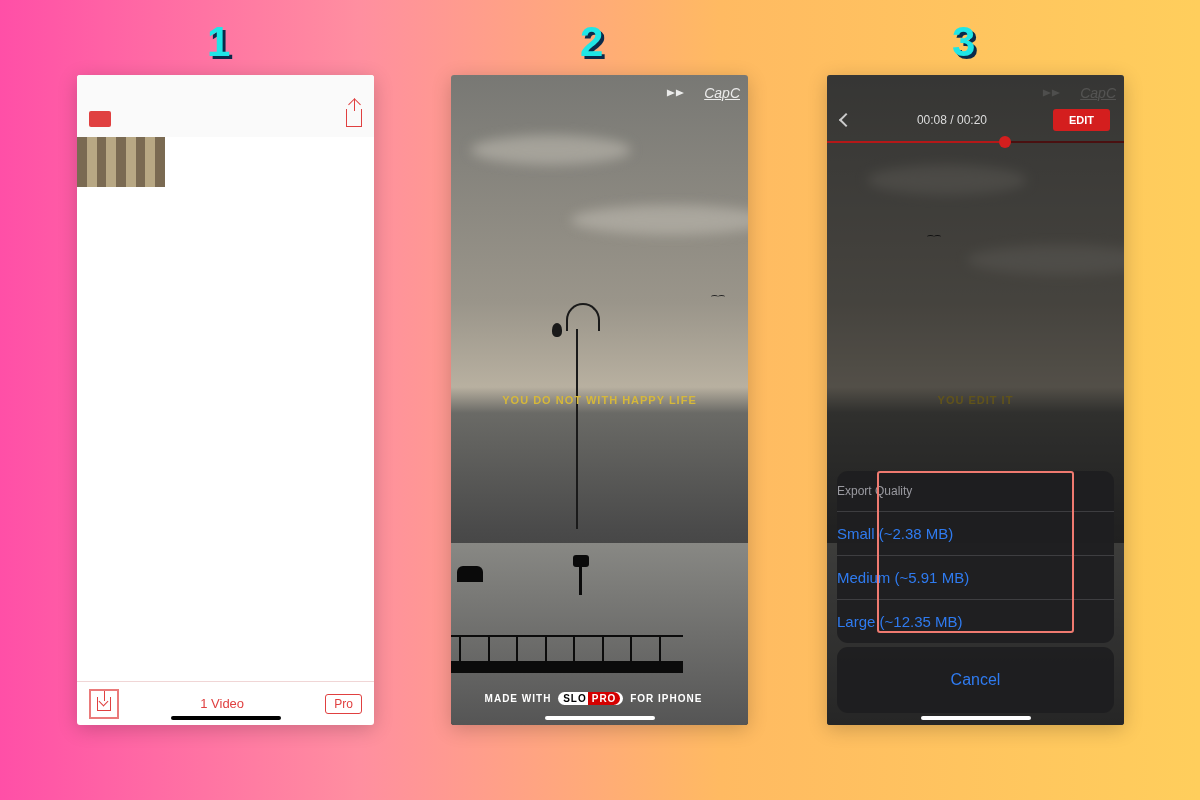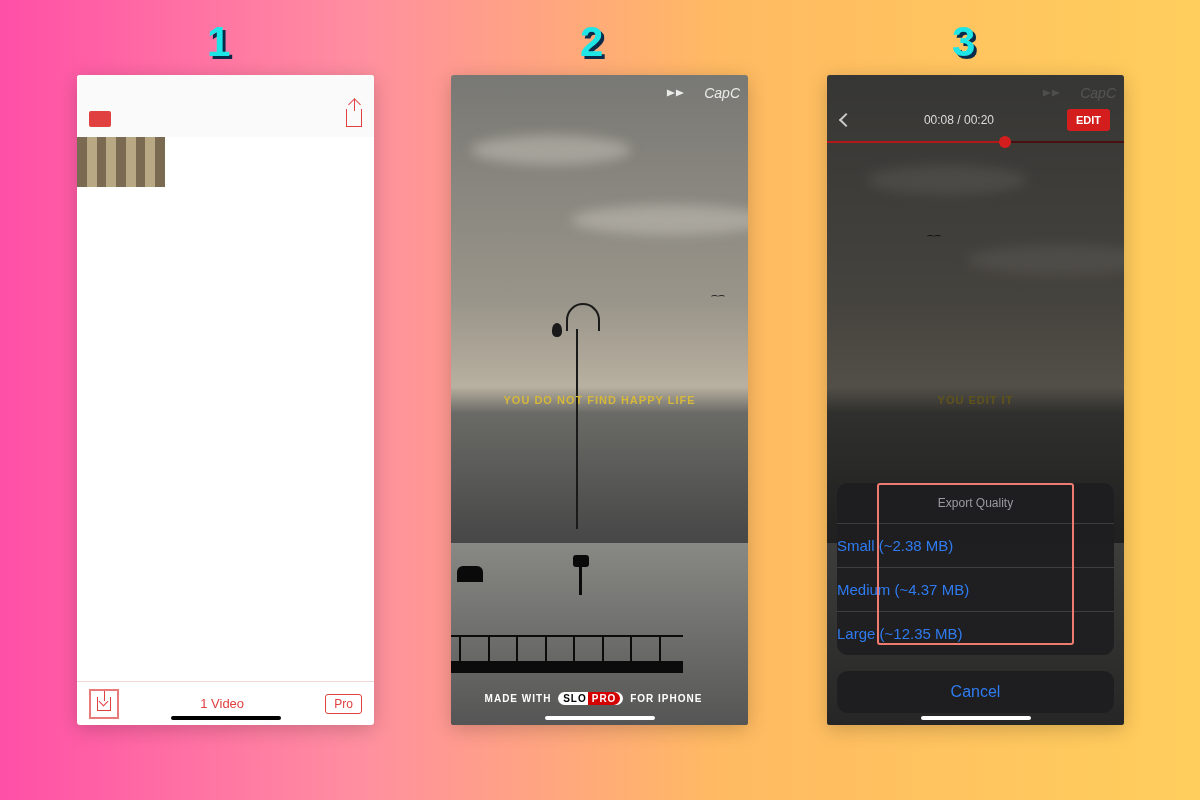--- a/index.html
+++ b/index.html
@@ -54,38 +54,38 @@
 .pier .rail2{ position:absolute; bottom:36px; left:0; right:0; height:2px; background:#0b0b0b; }
 .pier .post{ position:absolute; bottom:10px; width:2px; height:28px; background:#0b0b0b; }
 .scope { position:absolute; left:40%; bottom:20%; width:22px; height:40px; }
 .scope::before{ content:''; position:absolute; top:0; left:3px; width:16px; height:12px; background:#0a0a0a; border-radius:3px; }
 .scope::after{ content:''; position:absolute; top:12px; left:9px; width:3px; height:28px; background:#0a0a0a; }
 .bench{ position:absolute; left:2%; bottom:22%; width:26px; height:16px; background:#0a0a0a; border-radius:6px 6px 0 0; }
 .caption{ position:absolute; left:0; right:0; text-align:center; font-size:11px; font-weight:800; letter-spacing:1px; color:#d6b83a; }
 .madewith{ position:absolute; bottom:20px; left:0; right:12px; text-align:center; font-size:10px; color:#fff; font-weight:700; letter-spacing:1px; }
 .madewith .pill{ display:inline-block; background:#fff; color:#000; border-radius:9px; padding:1px 3px 1px 5px; margin:0 3px; }
 .madewith .pill b{ background:#d40000; color:#fff; padding:1px 4px; border-radius:0 7px 7px 0; margin-left:1px; }
-.watermark{ position:absolute; top:10px; right:8px; color:rgba(255,255,255,.85); font-size:14px; font-style:italic; display:flex; align-items:center; gap:20px;}
+.watermark{ position:absolute; top:10px; right:8px; color:rgba(255,255,255,.85); font-size:14px; font-style:italic; display:flex; align-items:center; gap:20px;text-decoration:underline;}
 .watermark svg{ width:18px; height:10px; }
 
 .s2 { left:451px; }
 
 .s3 { left:827px; }
 .s3 .dim { position:absolute; inset:0; background:rgba(0,0,0,.55); }
 .s3-top { position:absolute; top:0; left:0; right:0; padding:34px 14px 0; display:flex; align-items:center; justify-content:space-between; color:#ddd; font-size:12px; }
 .back-chevron{ width:10px; height:10px; border-left:2px solid #ccc; border-bottom:2px solid #ccc; transform:rotate(45deg); }
-.edit-btn{ background:#d41e1e; color:#fff; font-size:11px; font-weight:700; padding:5px 9px; border-radius:3px; }
+.edit-btn{ background:#d41e1e; color:#fff; font-size:11px; font-weight:700; padding:5px 16px; border-radius:3px; }
 .timeline{ position:absolute; top:66px; left:0; right:0; height:2px; background:#4a1010; }
 .timeline .prog{ position:absolute; left:0; width:60%; height:2px; background:#b51818; }
 .timeline .dot{ position:absolute; left:58%; top:-5px; width:12px; height:12px; background:#d41e1e; border-radius:50%; }
 .sheet{ position:absolute; left:10px; right:10px; bottom:12px; }
 .sheet-card{ background:rgba(30,30,32,.96); border-radius:11px; overflow:hidden; }
-.sheet-title{ text-align:center; color:#9a9aa0; font-size:12px; padding:13px 0; }
+.sheet-title{ color:#9a9aa0; font-size:12px; padding:13px 0; }
 .sheet-opt{ text-align:left; color:#2f7bf0; font-size:15px; padding:13px 0; border-top:1px solid rgba(120,120,125,.35); }
-.cancel-card{ margin-top:16px; background:rgba(30,30,32,.96); border-radius:11px; text-align:center; color:#2f7bf0; font-size:16px; padding:12px 0; }
+.cancel-card{ margin-top:4px; background:rgba(30,30,32,.96); border-radius:11px; text-align:center; color:#2f7bf0; font-size:16px; padding:24px 0; }
 .hilite{ position:absolute; border:2.5px solid #ef7a70; pointer-events:none; }
 .home-ind-w{ position:absolute; bottom:5px; left:50%; transform:translateX(-50%); width:110px; height:4px; background:#fff; border-radius:3px; }
 </style>
 </head>
 <body>
 
 <div class="step-label" style="left:207px">1</div>
 <div class="step-label" style="left:580px">2</div>
 <div class="step-label" style="left:952px">3</div>
 
@@ -137,21 +137,21 @@
         <div class="post" style="left:66%"></div>
       <div class="post" style="left:78%"></div>
         <div class="post" style="left:90%"></div>
     </div>
     <div class="watermark">
       <svg viewBox="0 0 20 10">
           <path d="M1 1 L10 5 L1 9 Z M11 1 L20 5 L11 9 Z" fill="rgba(255,255,255,.85)"></path>
         </svg>
       <span>CapC</span>
     </div>
-    <div class="caption" style="top:49%">YOU DO NOT FIND HAPPY LIFE</div>
+    <div class="caption" style="top:49%">YOU DO NOT WITH HAPPY LIFE</div>
     <div class="madewith">
       <span>MADE WITH</span>
       <span class="pill"><span>SLO</span><b>PRO</b></span>
       <span>FOR IPHONE</span>
     </div>
   </div>
   <div class="home-ind-w"></div>
 </div>
 
 <div class="screen s3">
@@ -176,20 +176,20 @@
   </div>
   <div class="timeline">
     <div class="prog"></div>
       <div class="dot"></div>
   </div>
 
   <div class="sheet">
     <div class="sheet-card">
       <div class="sheet-title">Export Quality</div>
       <div class="sheet-opt">Small (~2.38 MB)</div>
-      <div class="sheet-opt">Medium (~4.37 MB)</div>
+      <div class="sheet-opt">Medium (~5.91 MB)</div>
       <div class="sheet-opt">Large (~12.35 MB)</div>
     </div>
     <div class="cancel-card">Cancel</div>
     <div class="hilite" style="left:40px; right:40px; top:0; height:162px; border-radius:3px"></div>
   </div>
   <div class="home-ind-w"></div>
 </div>
 
 </body></html>

